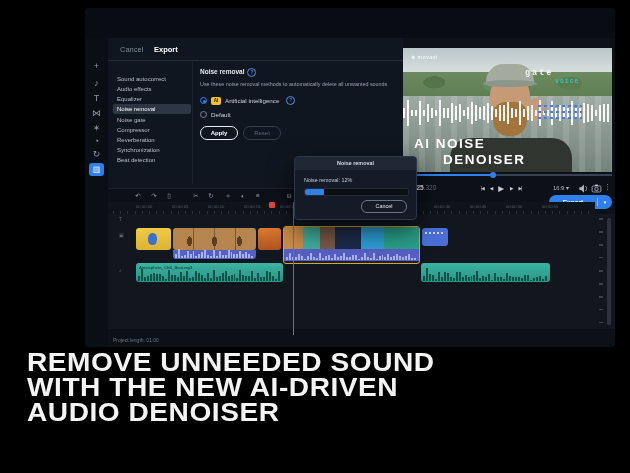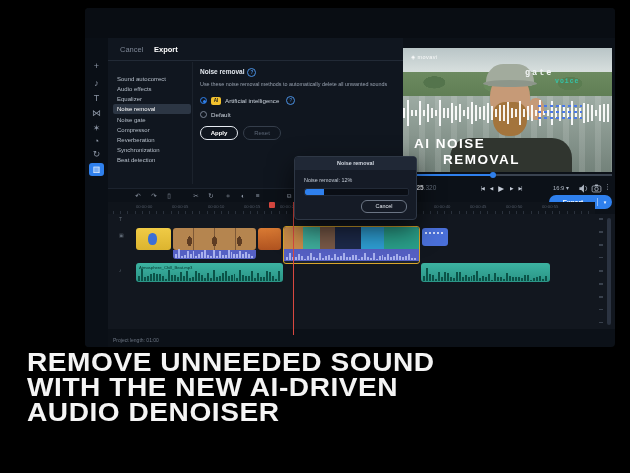--- a/index.html
+++ b/index.html
@@ -285,21 +285,21 @@
           <i style="height: 6.0759px;"></i>
           <i style="height: 15.602px;"></i>
           <i style="height: 18.7905px;"></i>
           <i style="height: 17.4436px;"></i>
         </div>
       <div class="voice-dashes"></div>
       <div class="pv-logo"><span>◈</span> <span>movavi</span></div>
       <div class="pv-noise">gate</div>
       <div class="pv-voice">voice</div>
       <div class="pv-cap1">AI NOISE</div>
-      <div class="pv-cap2">REMOVAL</div>
+      <div class="pv-cap2">DENOISER</div>
     </div>
 
     <div class="seek">
       <div class="rest"></div>
         <div class="done"></div>
         <div class="knob"></div>
     </div>
 
     <div class="ctrl-time">
       <span>00:25</span><span class="frac">.320</span>

